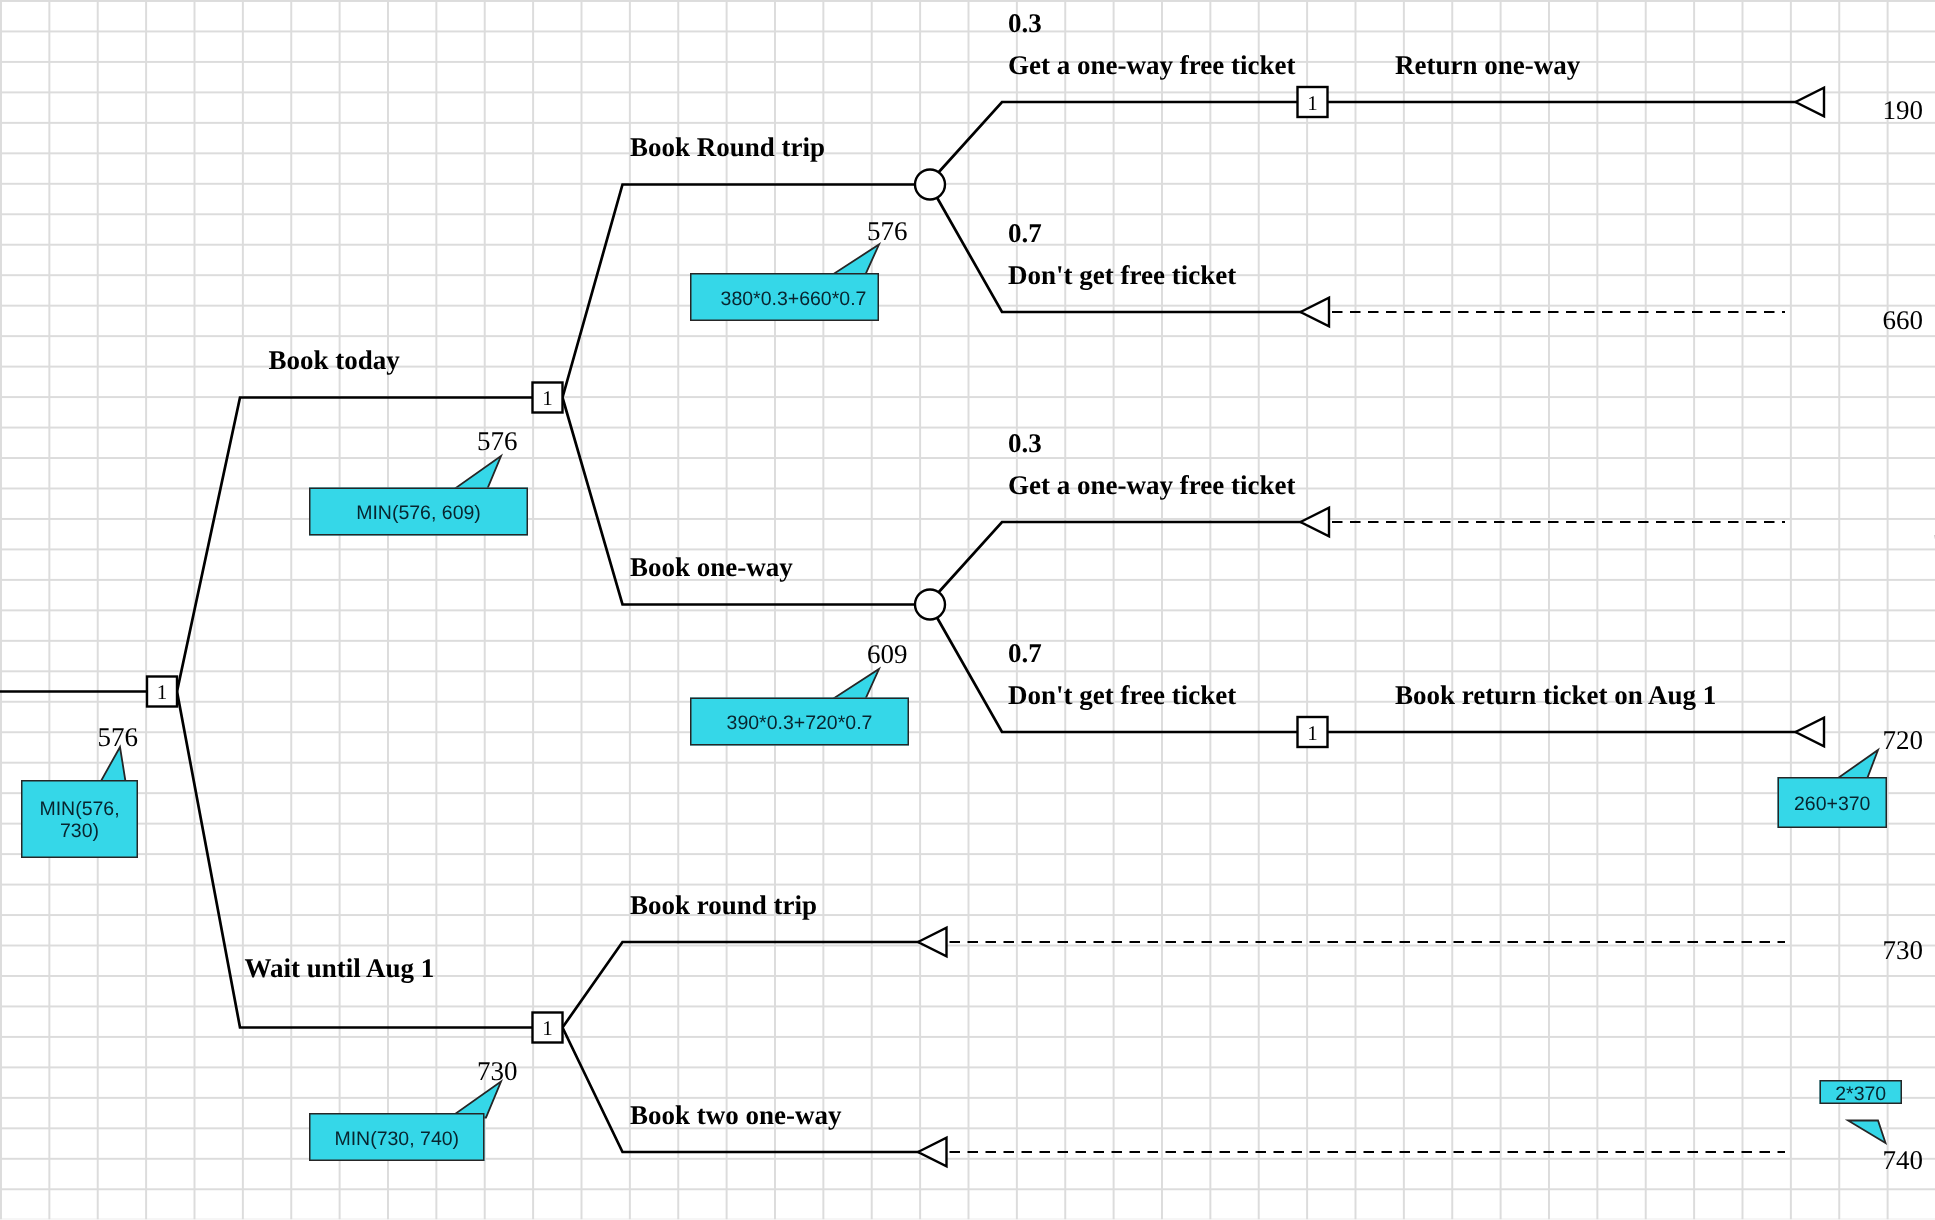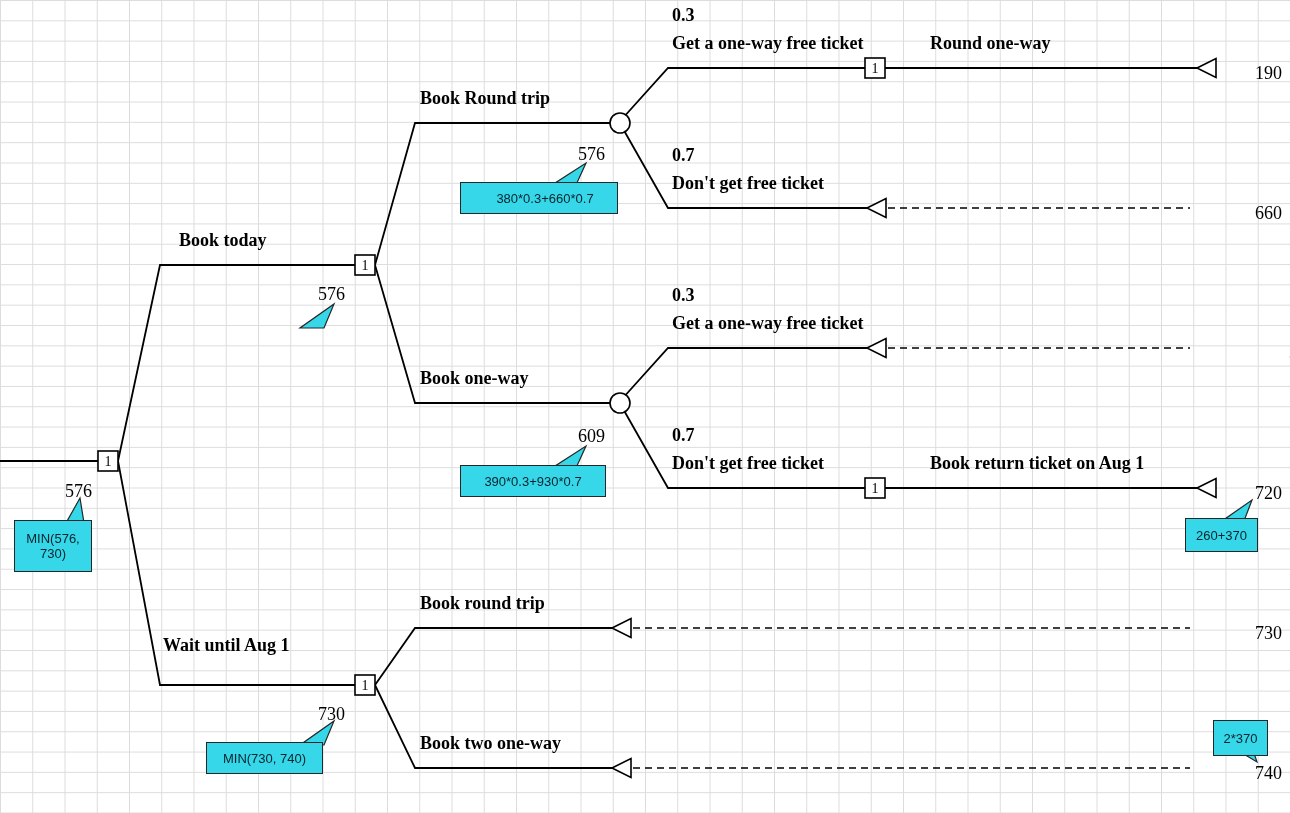--- a/index.html
+++ b/index.html
@@ -93,21 +93,21 @@
     </g>
   </svg>
 
   <div class="lbl" style="left:163px; top:229px;padding-left:16px;">Book today</div>
   <div class="lbl" style="left:163px; top:634px;">Wait until Aug 1</div>
   <div class="lbl" style="left:420px; top:87px;">Book Round trip</div>
   <div class="lbl" style="left:420px; top:367px;">Book one-way</div>
 
   <div class="lbl" style="left:672px; top:4px;">0.3</div>
   <div class="lbl" style="left:672px; top:32px;">Get a one-way free ticket</div>
-  <div class="lbl" style="left:930px; top:32px;">Round one-way</div>
+  <div class="lbl" style="left:930px; top:32px;">Return one-way</div>
 
   <div class="lbl" style="left:672px; top:144px;">0.7</div>
   <div class="lbl" style="left:672px; top:172px;">Don't get free ticket</div>
 
   <div class="lbl" style="left:672px; top:284px;">0.3</div>
   <div class="lbl" style="left:672px; top:312px;">Get a one-way free ticket</div>
 
   <div class="lbl" style="left:672px; top:424px;">0.7</div>
   <div class="lbl" style="left:672px; top:452px;">Don't get free ticket</div>
   <div class="lbl" style="left:930px; top:452px;">Book return ticket on Aug 1</div>
@@ -122,19 +122,20 @@
   <div class="num" style="left:285px; top:703px;">730</div>
 
   <div class="num" style="left:1222px; top:62px;">190</div>
   <div class="num" style="left:1222px; top:202px;">660</div>
   <div class="num" style="left:1256px; top:342px;">350</div>
   <div class="num" style="left:1222px; top:482px;">720</div>
   <div class="num" style="left:1222px; top:622px;">730</div>
   <div class="num" style="left:1222px; top:762px;">740</div>
 
   <div class="callout" style="left:14px;   top:520px; width:78px;  height:52px;">MIN(576, 730)</div>
-  <div class="callout" style="left:460px;  top:182px; width:158px; height:32px;padding-left:12px;">380*0.3+660*0.7</div>
-  <div class="callout" style="left:460px;  top:465px; width:146px; height:32px;">390*0.3+930*0.7</div>
+  <div class="callout" style="left:206px;  top:325px; width:146px; height:32px;">MIN(576, 609)</div>
+  <div class="callout" style="left:460px;  top:182px; width:126px; height:32px;padding-left:12px;">380*0.3+660*0.7</div>
+  <div class="callout" style="left:460px;  top:465px; width:146px; height:32px;">390*0.3+720*0.7</div>
   <div class="callout" style="left:206px;  top:742px; width:117px; height:32px;">MIN(730, 740)</div>
   <div class="callout" style="left:1185px; top:518px; width:73px;  height:34px;">260+370</div>
-  <div class="callout" style="left:1213px; top:720px; width:55px;  height:36px;">2*370</div>
+  <div class="callout" style="left:1213px; top:720px; width:55px;  height:16px;">2*370</div>
 
 </div>
 
 </body></html>

